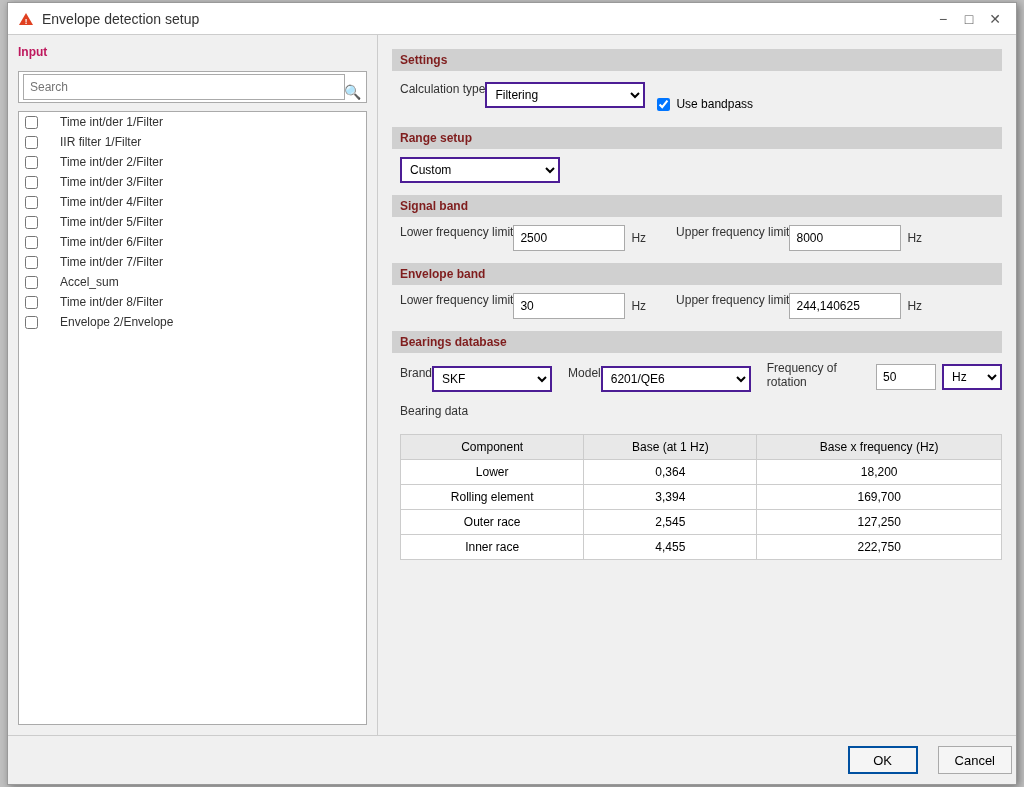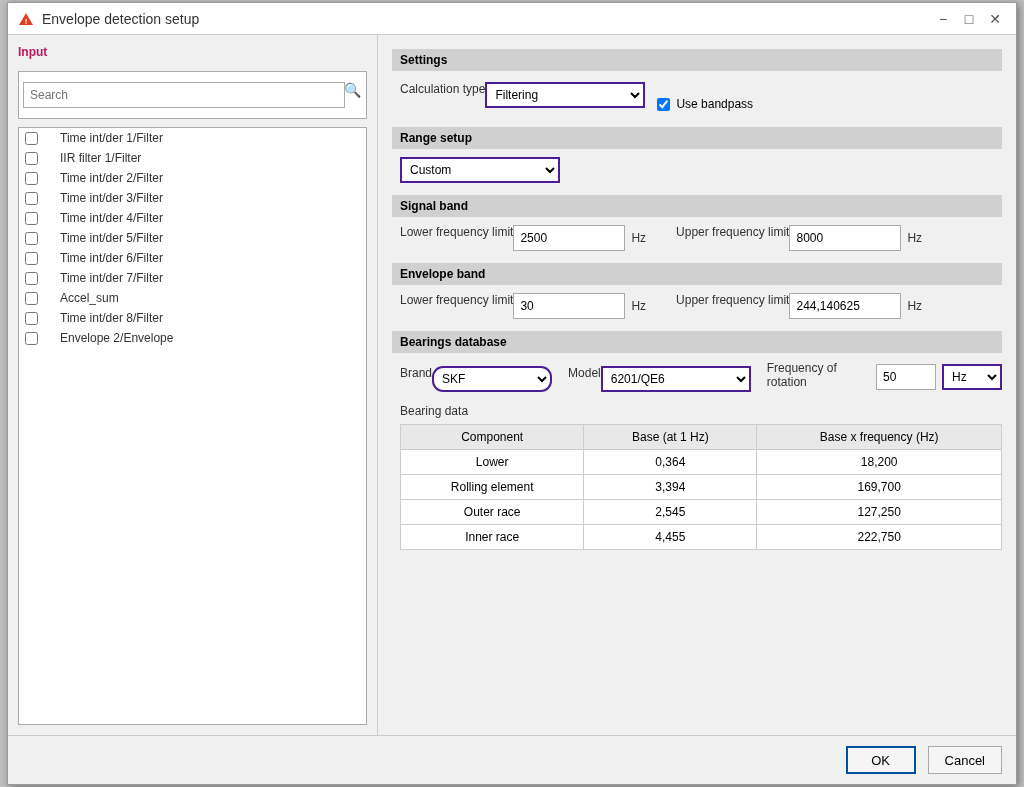--- a/index.html
+++ b/index.html
@@ -75,24 +75,24 @@
       gap: 8px;
     }
     .panel-label {
       font-size: 12px;
       font-weight: bold;
       color: #be185d;
       margin-bottom: 4px;
     }
     .search-box {
       display: flex;
-      align-items: flex-start;
+      align-items: flex-end;
       border: 1px solid #aaa;
       background: white;
-      padding: 10px 4px;
+      padding: 2px 4px;
     }
     .search-input {
       flex: 1;
       border: none;
       outline: none;
       font-size: 13px;
       background: transparent;
     }
     .search-icon {
       color: #555;
@@ -124,21 +124,21 @@
       padding: 10px 14px;
       display: flex;
       flex-direction: column;
       gap: 0;
     }
     .section-header {
       background: #d0d0d0;
       padding: 4px 8px;
       font-size: 12px;
       font-weight: bold;
-      color: #000000;
+      color: #7f1d1d;
       margin-bottom: 8px;
       margin-top: 4px;
     }
     .settings-section {
       margin-bottom: 4px;
     }
     .row {
       display: flex;
       align-items: center;
       gap: 12px;
@@ -163,21 +163,21 @@
       height: 26px;
       border: 2px solid #4c1d95;
       background: white;
       font-size: 12px;
       padding: 0 4px;
       cursor: pointer;
       outline: none;
     }
     .calc-type-select { width: 160px; }
     .preset-select { width: 160px; }
-    .brand-select { width: 120px; border-radius: 11px; }
+    .brand-select { width: 120px; }
     .model-select { width: 150px; }
     .freq-select { width: 60px; }
     input[type="text"] {
       height: 26px;
       border: 1px solid #aaa;
       background: white;
       font-size: 12px;
       padding: 0 6px;
       outline: none;
       width: 112px;
@@ -193,21 +193,21 @@
       font-size: 12px;
     }
     
     .bearing-data-section {
       padding-left: 8px;
       margin-top: 4px;
     }
     .bearing-data-label {
       font-size: 12px;
       color: #333;
-      margin-bottom: 6px;
+      margin-bottom: 16px;
     }
     table {
       border-collapse: collapse;
       width: 100%;
     }
     th {
       background: #e8e8e8;
       border: 1px solid #ccc;
       padding: 5px 12px;
       font-size: 12px;
@@ -216,24 +216,24 @@
     }
     td {
       border: 1px solid #ccc;
       padding: 5px 12px;
       font-size: 12px;
       text-align: center;
       background: white;
     }
     
     .bottom-bar {
-      padding: 10px 14px;
+      padding: 10px 4px;
       display: flex;
       justify-content: flex-end;
-      gap: 12px;
+      gap: 20px;
       border-top: 1px solid #ccc;
       background: #f0f0f0;
     }
     .btn {
       height: 28px;
       min-width: 70px;
       border: 1px solid #aaa;
       background: #f5f5f5;
       font-size: 13px;
       cursor: pointer;

